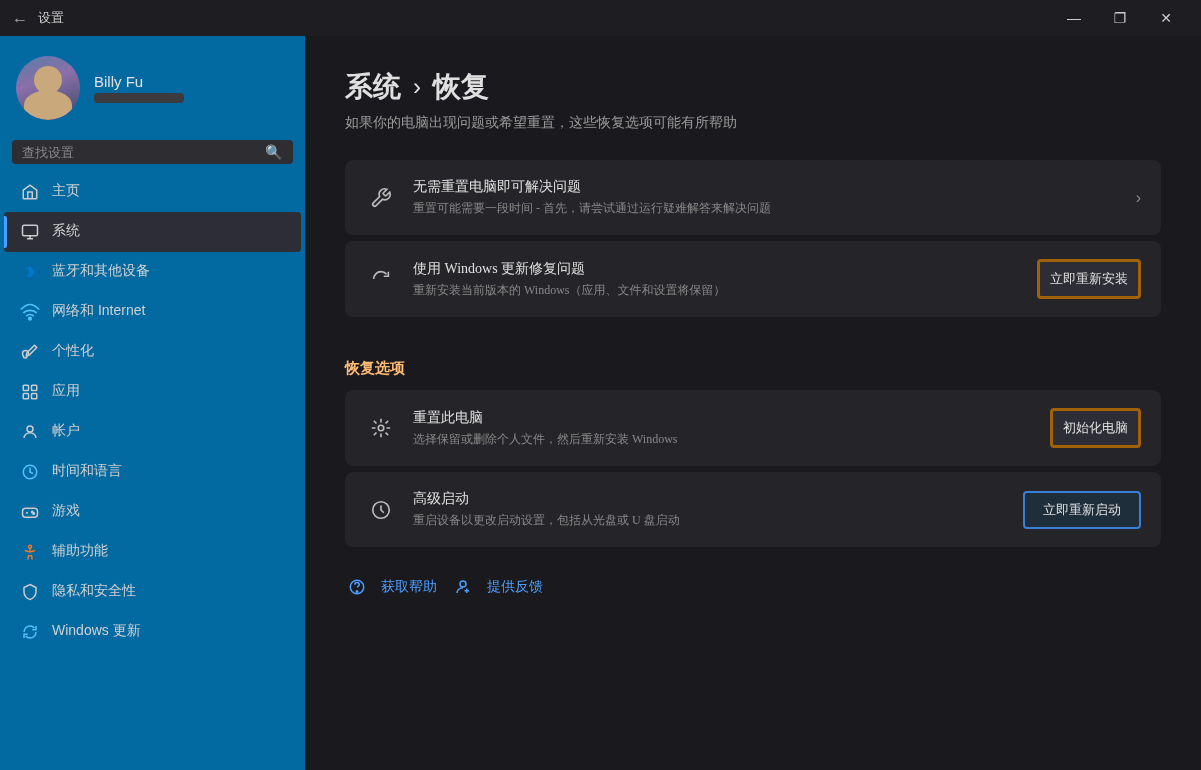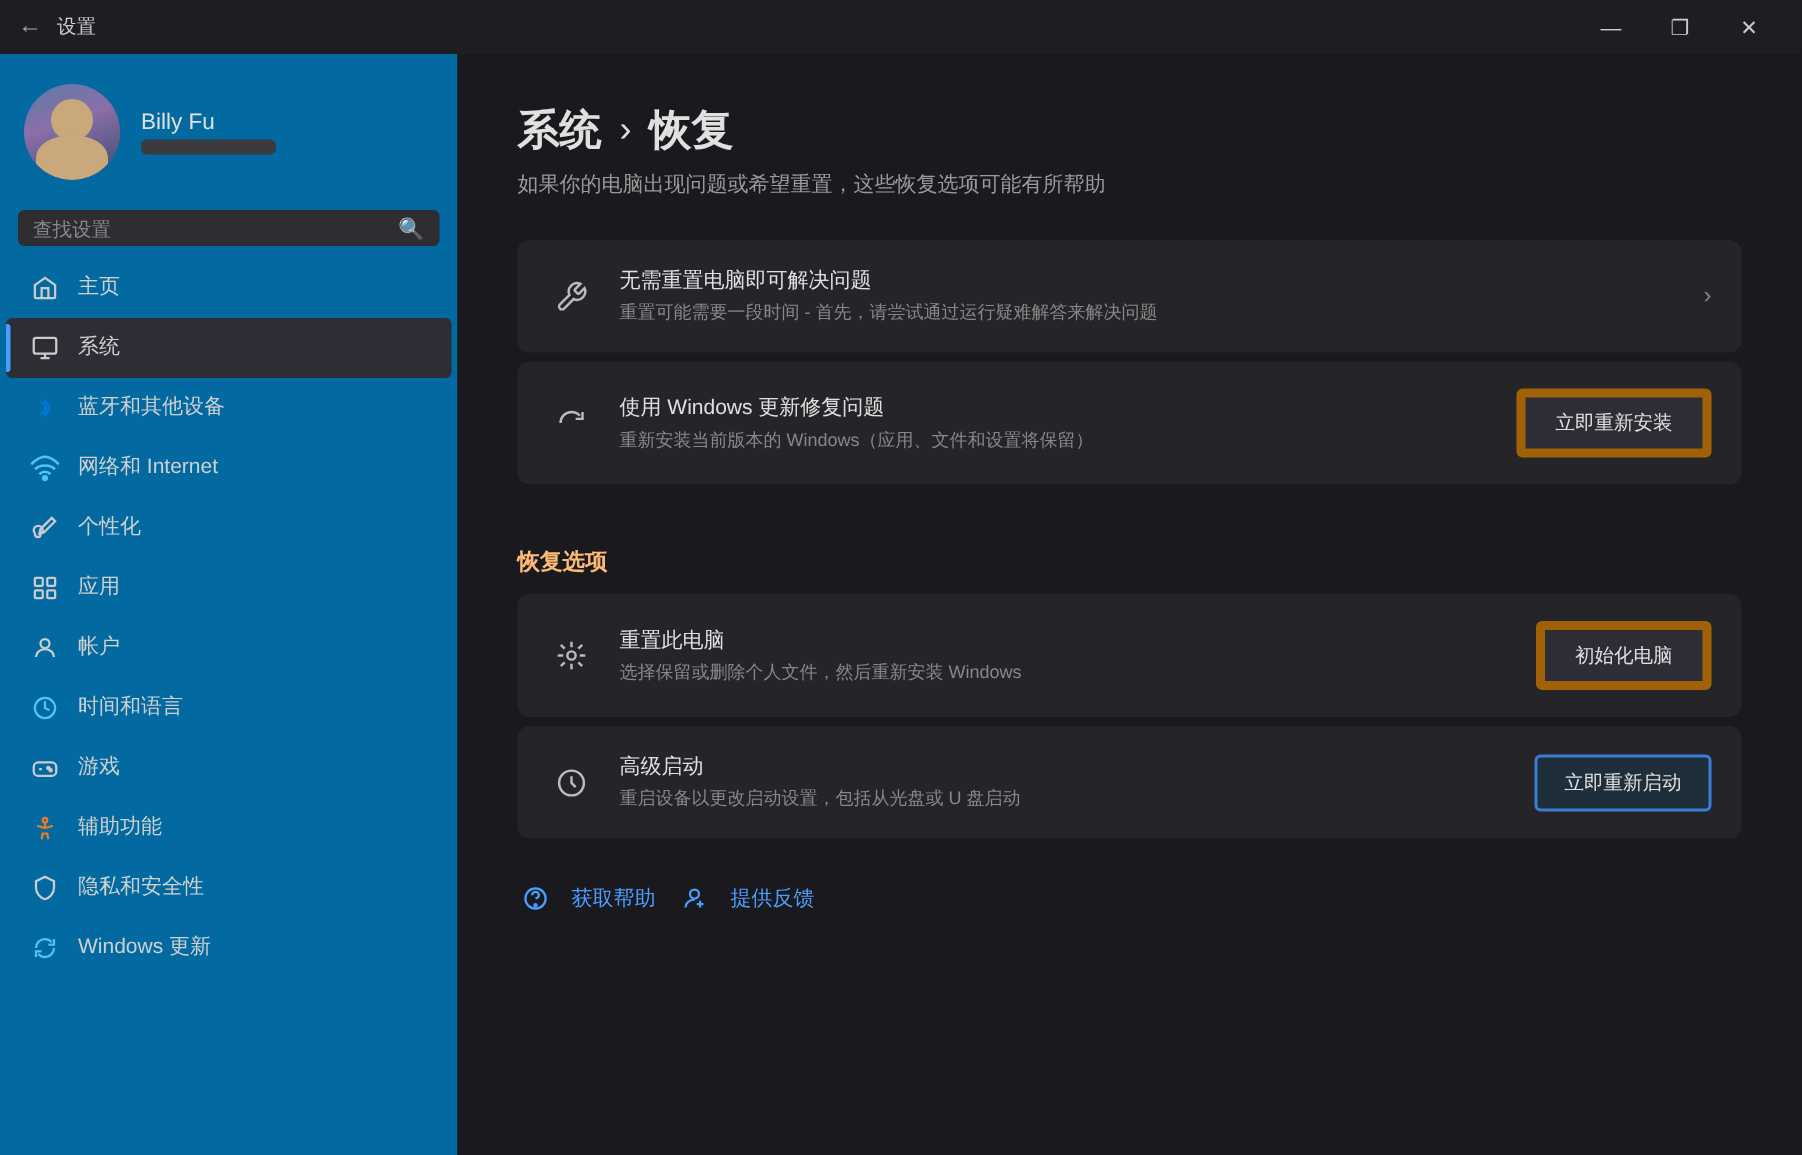--- a/index.html
+++ b/index.html
@@ -246,44 +246,45 @@
       height: 32px;
       display: flex;
       align-items: center;
       justify-content: center;
       flex-shrink: 0;
       color: #bbb;
       font-size: 18px;
     }
     .card-content {
       flex: 1;
+      font-family: Liberation Serif, serif;
     }
     .card-title {
       font-size: 14px;
       color: #e0e0e0;
       margin-bottom: 4px;
     }
     .card-desc {
       font-size: 12px;
       color: #888;
     }
     .card-action {
       flex-shrink: 0;
     }
     .card-chevron {
       color: #888;
       font-size: 16px;
     }
     .btn {
       background: #2d2d35;
-      border: 6px solid #a16207;
+      border: 3px solid #a16207;
       border-radius: 4px;
       color: #e0e0e0;
       font-size: 13px;
-      padding: 8px 20px;
+      padding: 8px 10px;
       cursor: pointer;
       font-family: inherit;
       white-space: nowrap;
     }
     .btn-highlighted {
       background: #1e2e3a;
       border: 2px solid #3a7fd5;
       border-radius: 4px;
       color: #e0e0e0;
       font-size: 13px;

